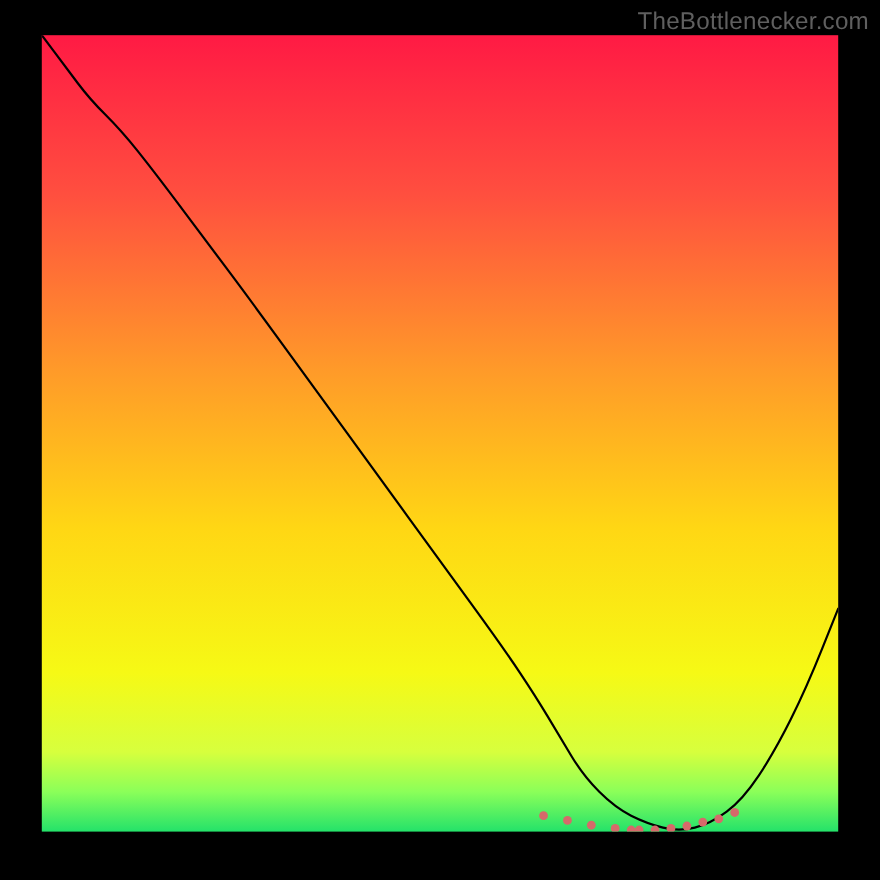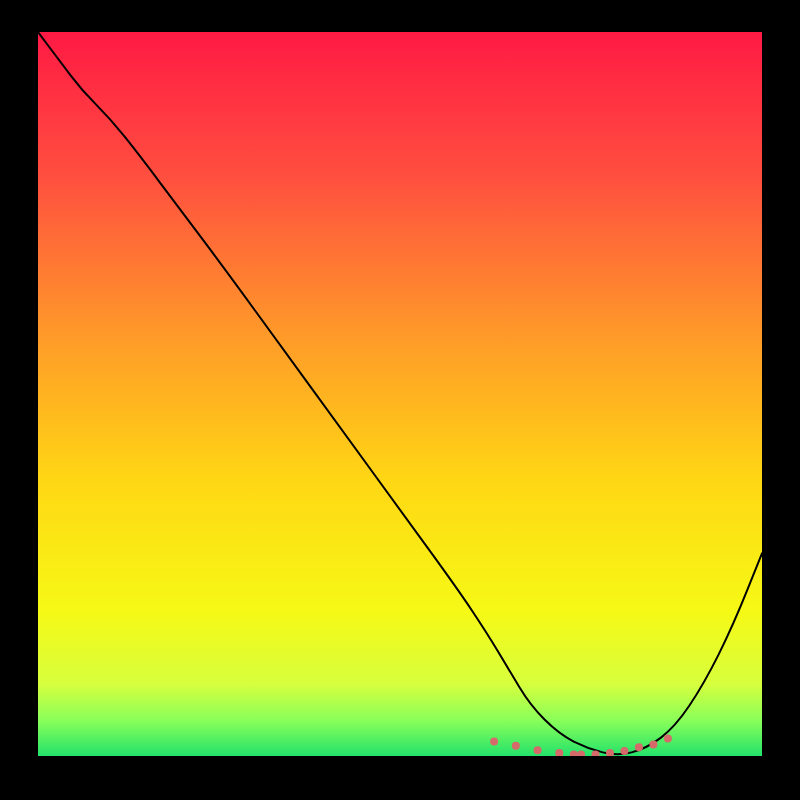--- a/index.html
+++ b/index.html
@@ -33,20 +33,21 @@
     left: 0;
     top: 0;
     width: 800px;
     height: 800px;
   }
 </style>
 </head>
 <body>
 
 <div class="frame">
+  <div class="watermark">TheBottlenecker.com</div>
   <svg class="chart" viewBox="0 0 800 800" xmlns="http://www.w3.org/2000/svg">
     <defs>
       <linearGradient id="bg-grad" x1="0" y1="0" x2="0" y2="1">
           <stop offset="0.00%" stop-color="#ff1a44"></stop>
           <stop offset="20.00%" stop-color="#ff4f3f"></stop>
           <stop offset="42.00%" stop-color="#ff9a29"></stop>
           <stop offset="62.00%" stop-color="#ffd714"></stop>
           <stop offset="80.00%" stop-color="#f6f915"></stop>
           <stop offset="90.00%" stop-color="#d7ff3d"></stop>
           <stop offset="95.00%" stop-color="#8bff59"></stop>

